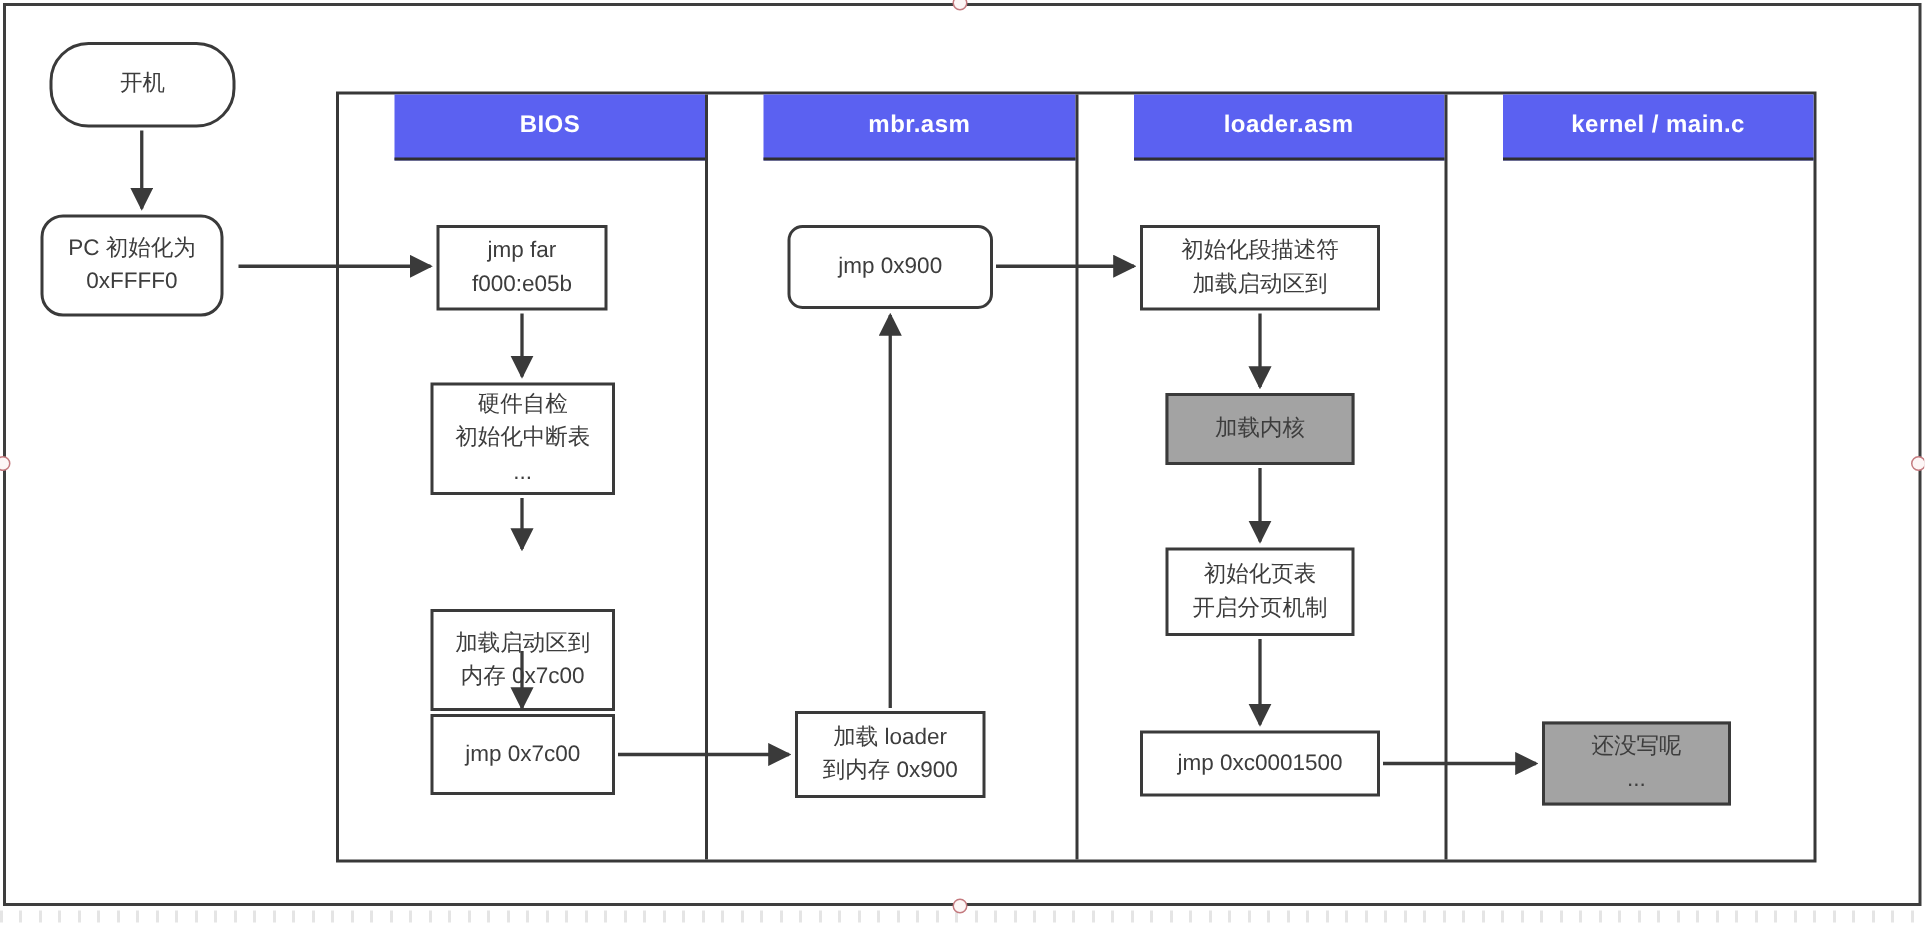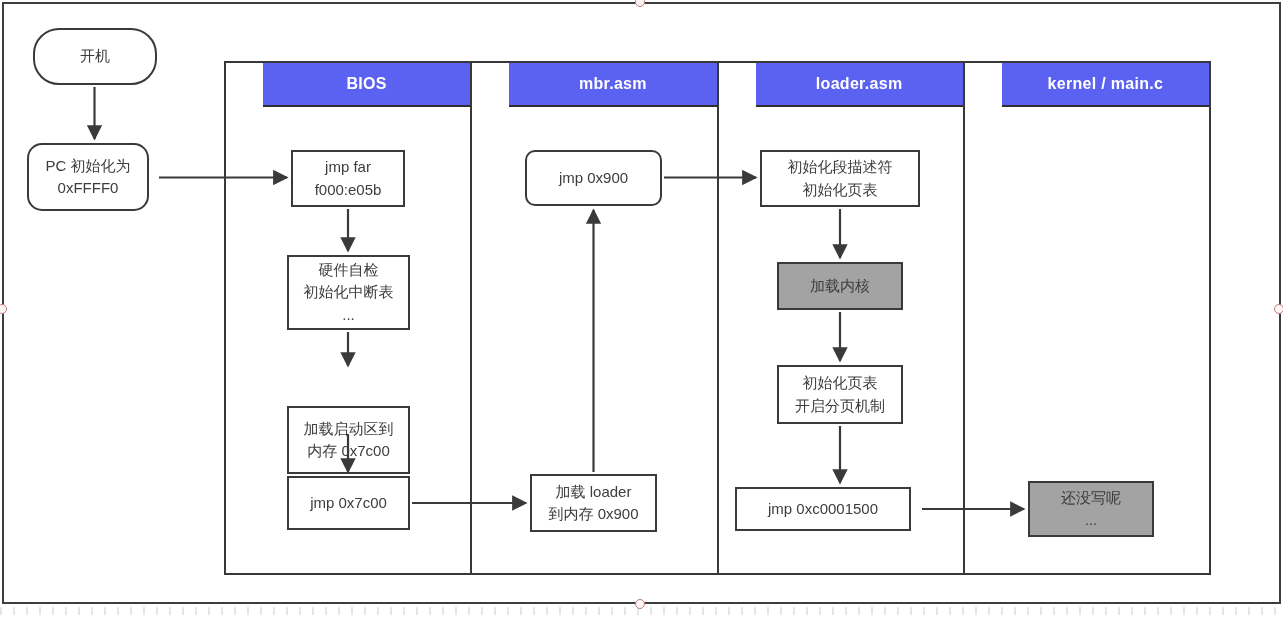--- a/index.html
+++ b/index.html
@@ -87,21 +87,21 @@
   .n-pc-init      { left: 27px;   top: 143px; width: 122px; height: 68px; border-radius: 15px; }
   .n-jmp-far      { left: 291px;  top: 150px; width: 114px; height: 57px; }
   .n-post         { left: 287px;  top: 255px; width: 123px; height: 75px; }
   .n-load-boot    { left: 287px;  top: 370px; width: 123px; height: 68px; margin-top: 36px; }
   .n-jmp-7c00     { left: 287px;  top: 476px; width: 123px; height: 54px; }
   .n-jmp-900      { left: 525px;  top: 150px; width: 137px; height: 56px; border-radius: 10px; }
   .n-load-loader  { left: 530px;  top: 474px; width: 127px; height: 58px; }
   .n-init-seg     { left: 760px;  top: 150px; width: 160px; height: 57px; }
   .n-load-kernel  { left: 777px;  top: 262px; width: 126px; height: 48px; }
   .n-init-page    { left: 777px;  top: 365px; width: 126px; height: 59px; }
-  .n-jmp-c000     { left: 735px;  top: 487px; width: 176px; height: 44px; }
+  .n-jmp-c000     { left: 760px;  top: 487px; width: 160px; height: 44px; }
   .n-not-written  { left: 1028px; top: 481px; width: 126px; height: 56px; }
 
   .arrows { position: absolute; left: 0; top: 0; pointer-events: none; }
 </style>
 </head>
 <body>
 
 <div class="canvas">
 
   <div class="frame"></div>
@@ -134,21 +134,21 @@
   <div class="node n-post">硬件自检
 初始化中断表
 ...</div>
   <div class="node n-load-boot">加载启动区到
 内存 0x7c00</div>
   <div class="node n-jmp-7c00">jmp 0x7c00</div>
   <div class="node n-jmp-900">jmp 0x900</div>
   <div class="node n-load-loader">加载 loader
 到内存 0x900</div>
   <div class="node n-init-seg">初始化段描述符
-初始化页表</div>
+加载启动区到</div>
   <div class="node highlight n-load-kernel">加载内核</div>
   <div class="node n-init-page">初始化页表
 开启分页机制</div>
   <div class="node n-jmp-c000">jmp 0xc0001500</div>
   <div class="node highlight n-not-written">还没写呢
 ...</div>
 
   <svg class="arrows" width="1283" height="619" viewBox="0 0 1283 619">
     <defs>
       <marker id="ah" viewBox="0 0 10 10" refX="9" refY="5" markerWidth="7" markerHeight="7" orient="auto-start-reverse">

